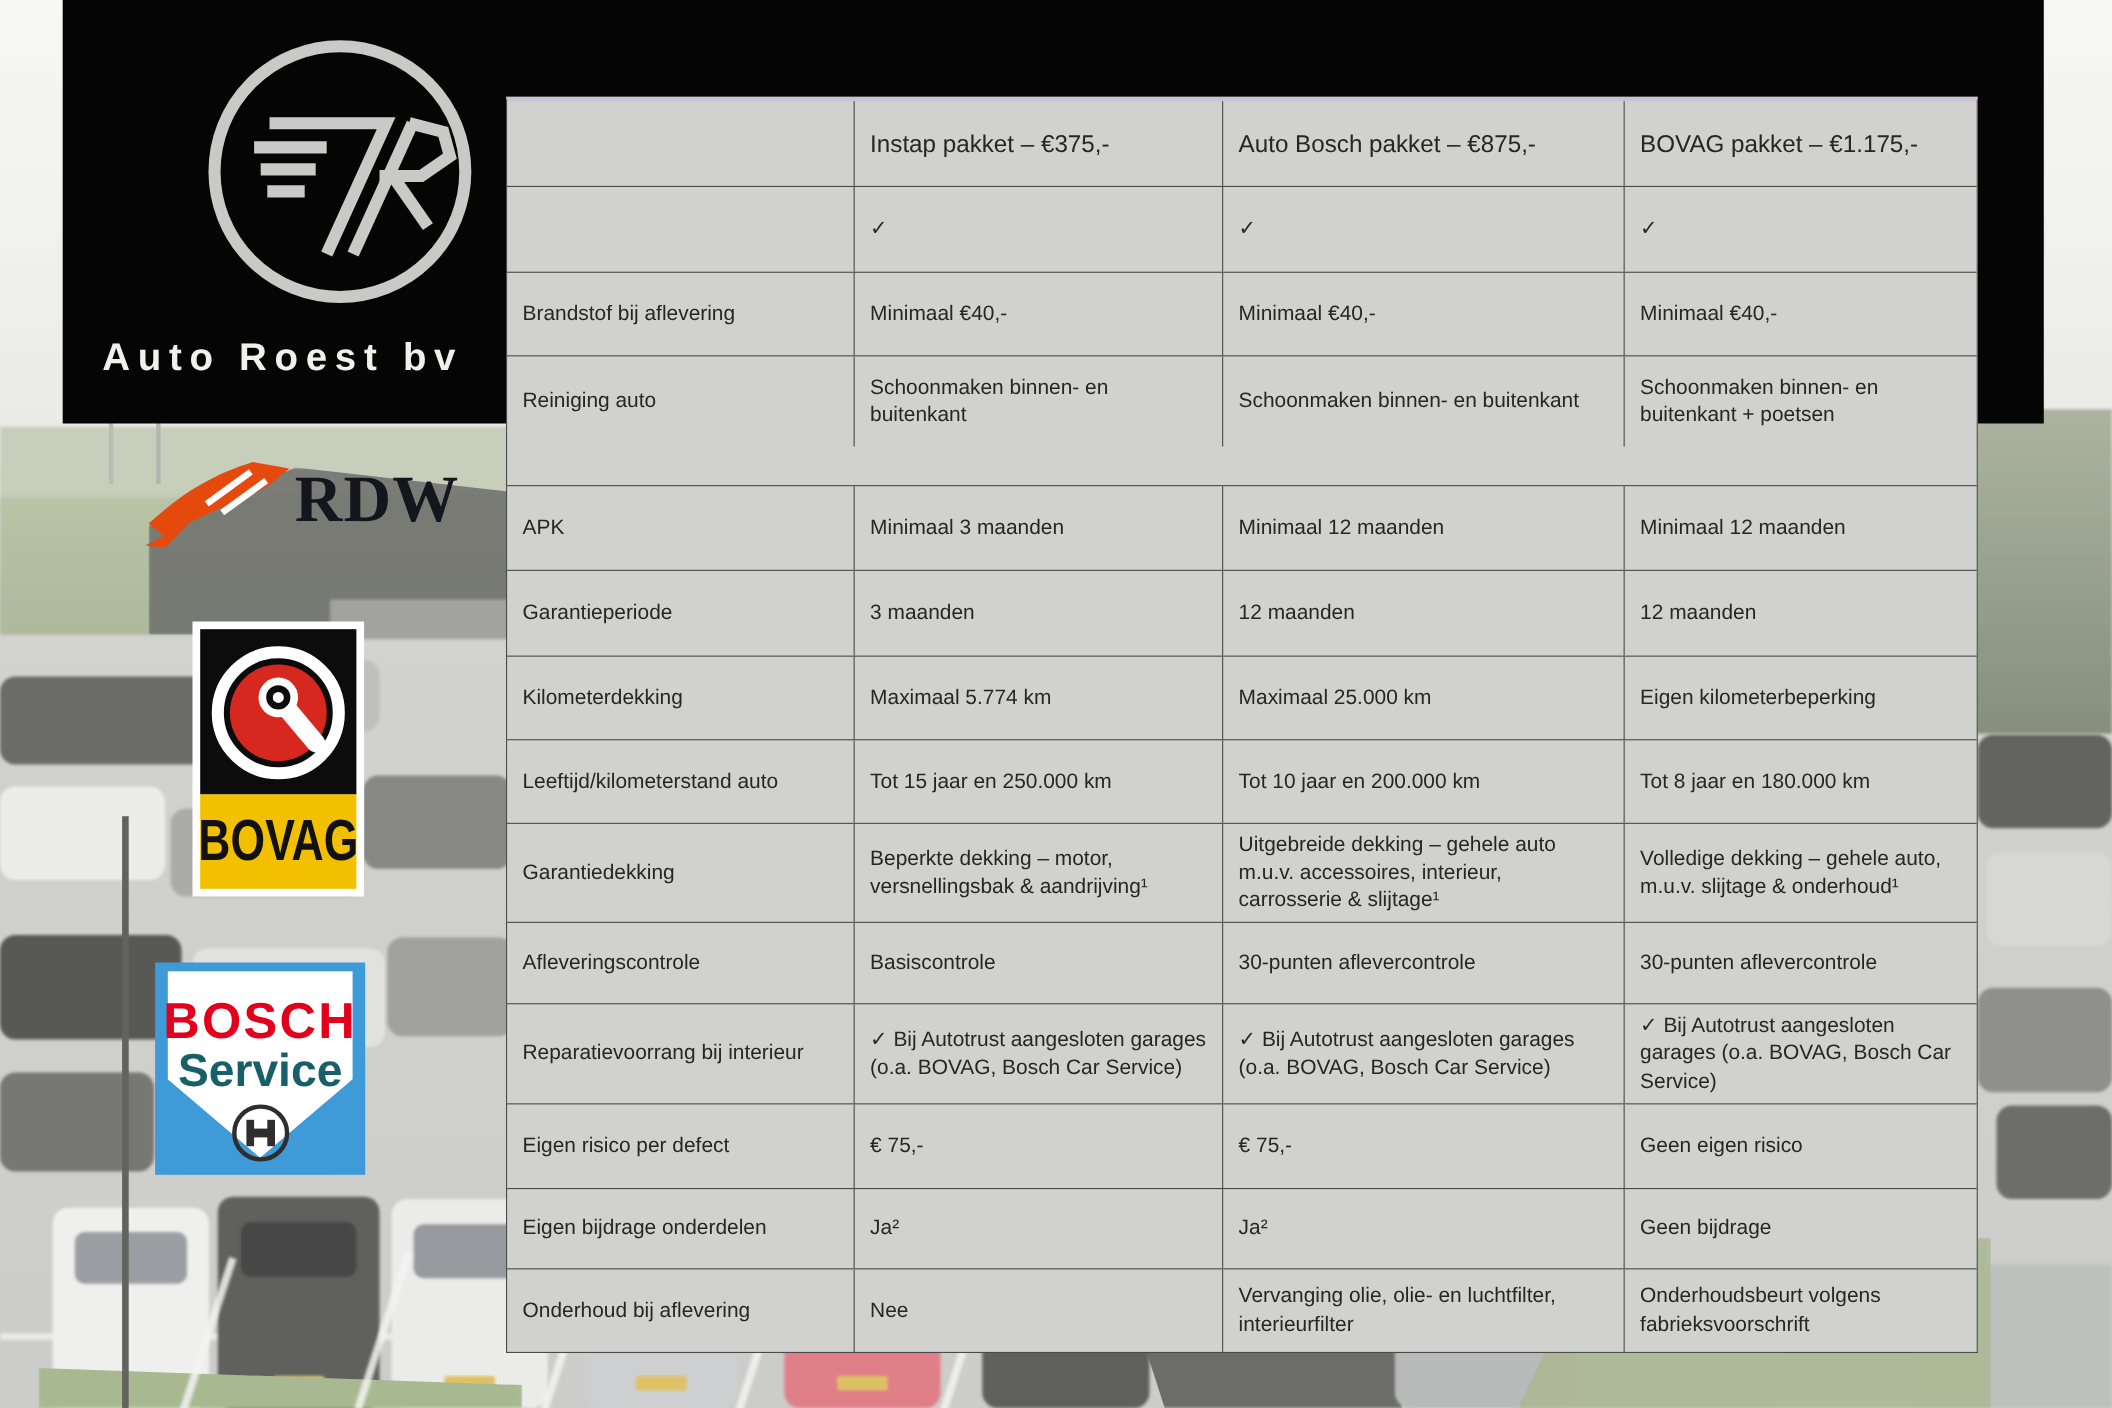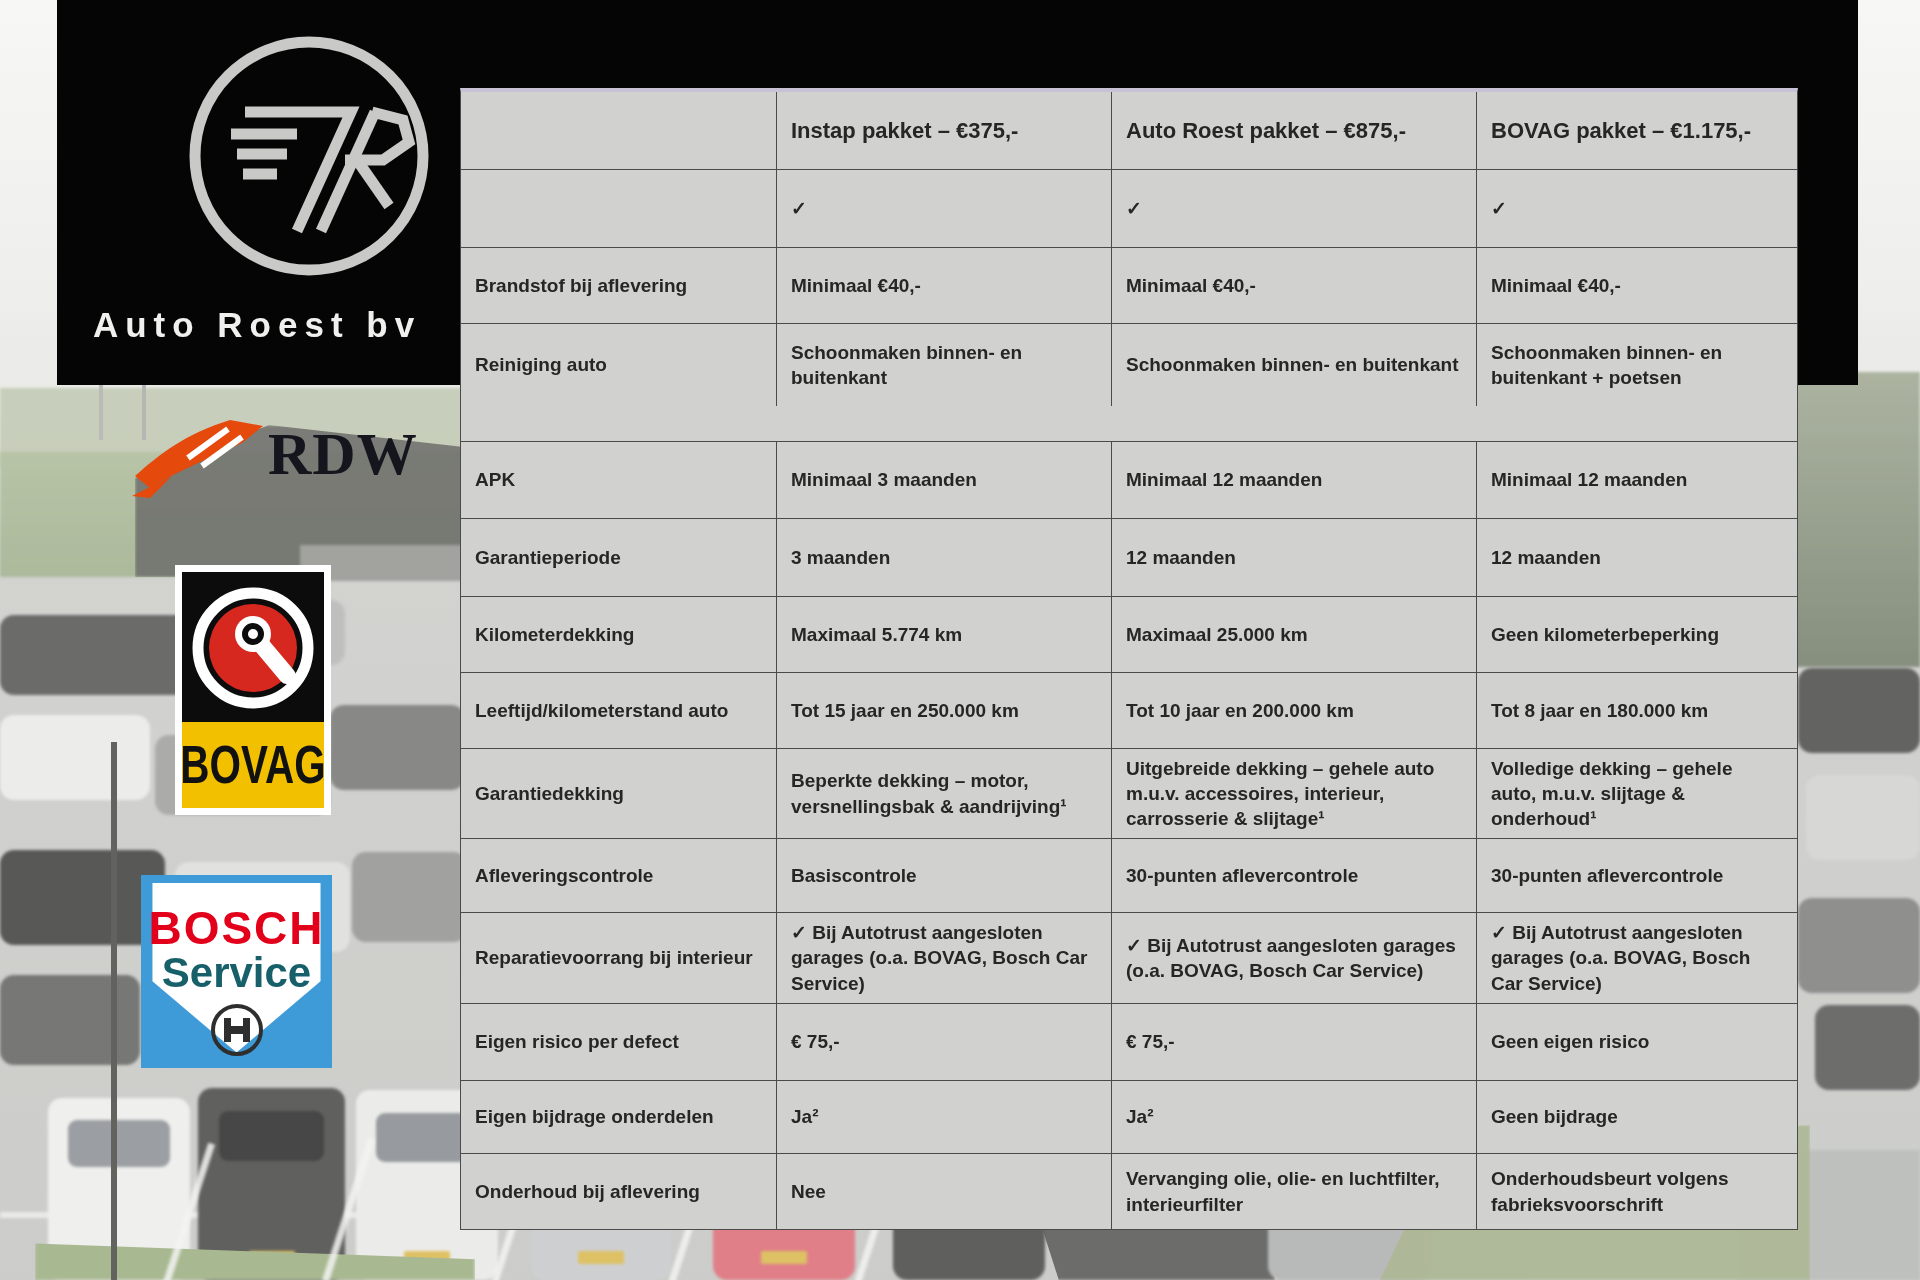--- a/index.html
+++ b/index.html
@@ -37,21 +37,21 @@
   .bosch-l2{position:absolute;left:0;right:0;top:74px;text-align:center;color:#175f69;
             font-size:42px;font-weight:700;}
   .bosch svg{position:absolute;left:50%;top:126px;transform:translateX(-50%);}
   
   .pkg-table{position:absolute;left:460px;top:88px;width:1336px;z-index:3;background:#d1d1cf;
              border:1.5px solid #4a4a4a;border-top:4px solid #c9c1d6;box-sizing:content-box;
              color:#262624;}
   .trow{display:flex;box-sizing:border-box;}
   .trow + .trow{border-top:1.6px solid #4a4a4a;}
   .tc{box-sizing:border-box;display:flex;align-items:center;padding:16px 14px;
-      font-weight:700;font-size:19px;line-height:1.32;overflow:hidden;}
+      font-weight:400;font-size:19px;line-height:1.32;overflow:hidden;}
   .tc + .tc{border-left:1.6px solid #4a4a4a;}
   .thead .tc{font-size:22px;}
 </style>
 </head>
 <body>
 
 <div class="stage">
 
   <div class="photo">
     <div class="ph" style="left:0;top:388px;width:470px;height:80px;background:#b3bda1;opacity:.85;"></div>
@@ -172,21 +172,21 @@
       <rect x="16" y="17" width="7" height="24" fill="#2e2e2e"></rect>
       <rect x="35" y="17" width="7" height="24" fill="#2e2e2e"></rect>
       <rect x="20" y="25" width="18" height="8" fill="#2e2e2e"></rect>
     </svg>
   </div>
 
   <div class="pkg-table" id="pkgTable">
       <div class="trow thead" style="height: 77px;">
         <div class="tc" style="width: 315px;"></div>
         <div class="tc" style="width: 335px;">Instap pakket – €375,-</div>
-        <div class="tc" style="width: 365px;">Auto Roest pakket – €875,-</div>
+        <div class="tc" style="width: 365px;">Auto Bosch pakket – €875,-</div>
         <div class="tc" style="width: 321px;">BOVAG pakket – €1.175,-</div>
       </div>
       <div class="trow " style="height: 78px;">
         <div class="tc" style="width: 315px;"></div>
         <div class="tc" style="width: 335px;">✓</div>
         <div class="tc" style="width: 365px;">✓</div>
         <div class="tc" style="width: 321px;">✓</div>
       </div>
       <div class="trow " style="height: 76px;">
         <div class="tc" style="width: 315px;">Brandstof bij aflevering</div>
@@ -209,21 +209,21 @@
       <div class="trow " style="height: 78px; text-align: center;">
         <div class="tc" style="width: 315px;">Garantieperiode</div>
         <div class="tc" style="width: 335px;">3 maanden</div>
         <div class="tc" style="width: 365px;">12 maanden</div>
         <div class="tc" style="width: 321px;">12 maanden</div>
       </div>
       <div class="trow " style="height: 76px;">
         <div class="tc" style="width: 315px;">Kilometerdekking</div>
         <div class="tc" style="width: 335px;">Maximaal 5.774 km</div>
         <div class="tc" style="width: 365px;">Maximaal 25.000 km</div>
-        <div class="tc" style="width: 321px;">Geen kilometerbeperking</div>
+        <div class="tc" style="width: 321px;">Eigen kilometerbeperking</div>
       </div>
       <div class="trow " style="height: 76px;">
         <div class="tc" style="width: 315px;">Leeftijd/kilometerstand auto</div>
         <div class="tc" style="width: 335px;">Tot 15 jaar en 250.000 km</div>
         <div class="tc" style="width: 365px;">Tot 10 jaar en 200.000 km</div>
         <div class="tc" style="width: 321px;">Tot 8 jaar en 180.000 km</div>
       </div>
       <div class="trow " style="height: 90px;">
         <div class="tc" style="width: 315px;">Garantiedekking</div>
         <div class="tc" style="width: 335px;">Beperkte dekking – motor, versnellingsbak &amp; aandrijving¹</div>

